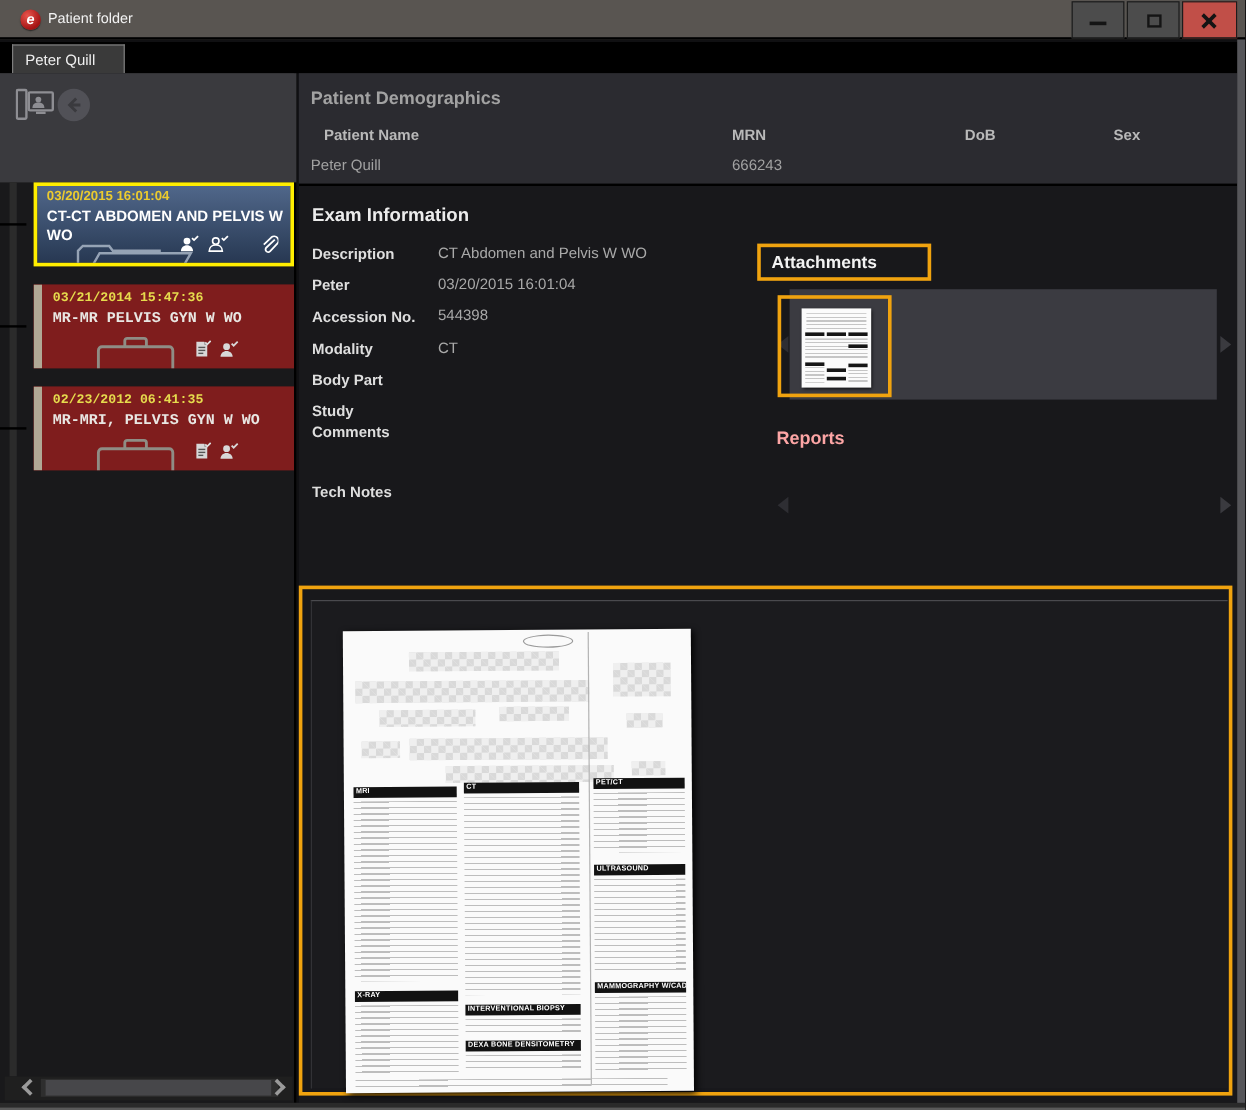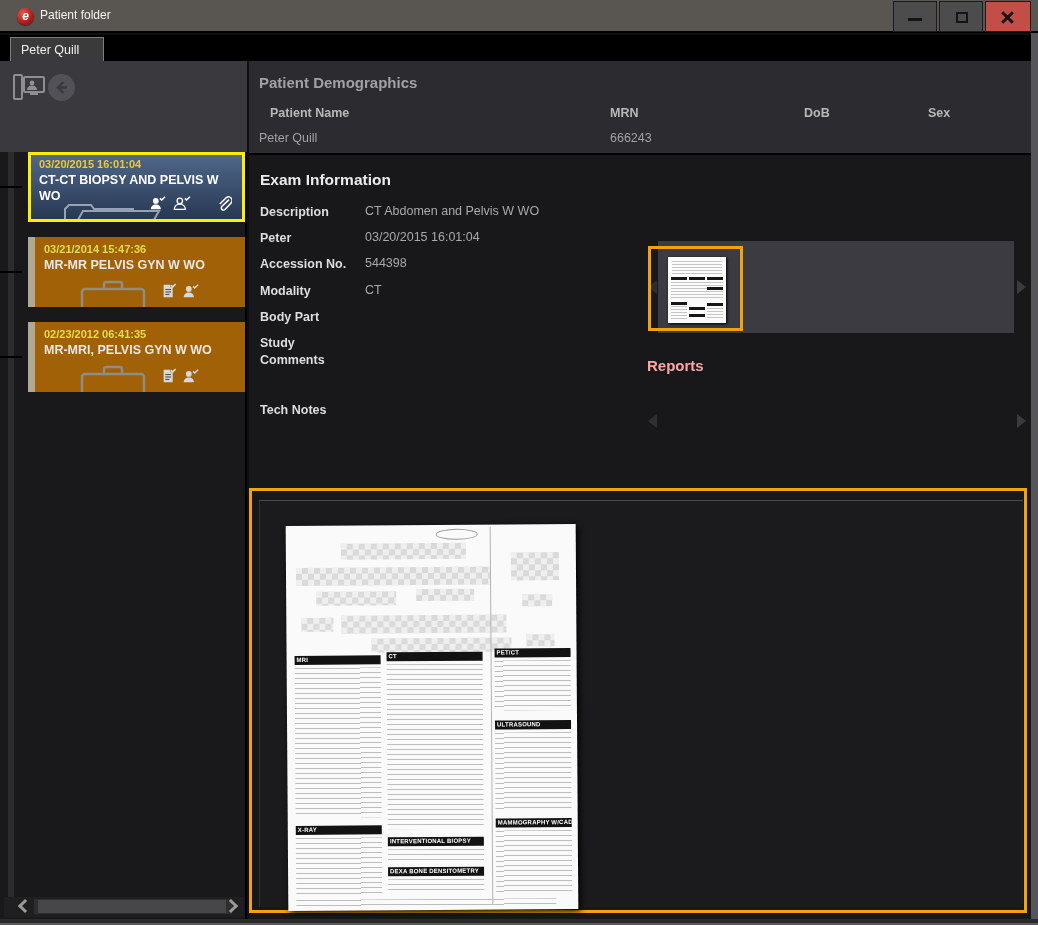--- a/index.html
+++ b/index.html
@@ -31,21 +31,21 @@
   .leftpanel{left:0;top:61px;width:247px;height:858px;background:#19191b;border-right:2px solid #000;}
   .ltoolbar{left:0;top:0;width:247px;height:91px;background:#3a3a3e;}
   .backbtn{left:48px;top:13px;width:27px;height:27px;border-radius:50%;background:#515157;}
   .backbtn svg{position:absolute;left:5px;top:5px;}
   .pf-icon{left:13px;top:12px;width:32px;height:28px;}
   .timeline{left:8px;top:91px;width:6px;height:745px;background:#2b2b2b;}
   .tick{left:0;width:22px;height:2px;background:#000;}
 
   .card{left:28px;width:217px;height:70px;overflow:hidden;}
   .card.sel{background:linear-gradient(#50678a,#273852);border:3px solid #ffee00;}
-  .card.norm{background:#a16207;}
+  .card.norm{background:#7f1d1d;font-family:Liberation Mono, monospace;}
   .stripe{left:0;top:0;width:7px;height:70px;background:#b1a895;}
   .cdate{font-size:11px;font-weight:bold;color:#e6db4d;}
   .card.sel .cdate{color:#eccb2e;}
   .ctitle{font-size:12.5px;font-weight:bold;color:#e9e7e3;line-height:16px;}
   .card.sel .ctitle{color:#ffffff;}
   .cicons{display:flex;gap:6px;align-items:center;}
 
   
   .hscroll{left:4px;top:836px;width:240px;height:20px;background:#1f1f1f;}
   .scrtrack{left:30px;top:2px;width:198px;height:15px;background:#2e2e2e;}
@@ -142,21 +142,21 @@
       </div>
     </div>
 
     <div class="a timeline"></div>
     <div class="a tick" style="top:125px;"></div>
     <div class="a tick" style="top:210px;"></div>
     <div class="a tick" style="top:295px;"></div>
 
     <div class="a card sel" style="top:91px;">
       <div class="a cdate" style="left:8px;top:3px;">03/20/2015 16:01:04</div>
-      <div class="a ctitle" style="left:8px;top:17px;width:200px;">CT-CT BIOPSY AND PELVIS W WO</div>
+      <div class="a ctitle" style="left:8px;top:17px;width:200px;">CT-CT ABDOMEN AND PELVIS W WO</div>
       <svg class="a" style="left:30px;top:48px;" width="110" height="22" viewBox="0 0 110 22">
         <path d="M4 22 V6 l4-4 h22 l3 4 h40" fill="none" stroke="#a8b5c6" stroke-width="2" opacity=".85"></path>
         <path d="M14 22 l8-14 h76 l-8 14" fill="none" stroke="#a8b5c6" stroke-width="2" opacity=".85"></path>
       </svg>
       <div class="a cicons" style="right:10px;top:40px;">
         <svg width="17" height="16" viewBox="0 0 20 19">
           <circle cx="8" cy="7" r="3.4" fill="#fff"></circle>
           <path d="M2 17c0-3.6 2.7-5.8 6-5.8s6 2.2 6 5.8z" fill="#fff"></path>
           <path d="M13 4 l2 2 l4-4" stroke="#fff" stroke-width="1.8" fill="none"></path>
         </svg>
@@ -254,20 +254,23 @@
     <div class="a erow-v" style="top:195px;">544398</div>
     <div class="a erow-l" style="top:222px;">Modality</div>
     <div class="a erow-v" style="top:222px;">CT</div>
     <div class="a erow-l" style="top:248px;">Body Part</div>
     <div class="a erow-v" style="top:248px;"></div>
     <div class="a erow-l" style="top:274px;">Study Comments</div>
     <div class="a erow-v" style="top:274px;"></div>
     <div class="a erow-l" style="top:341px;">Tech Notes</div>
     <div class="a erow-v" style="top:341px;"></div>
 
+    <div class="a hl" style="left:382px;top:142px;width:145px;height:31px;">
+      <div class="a attach-title" style="left:9px;top:5px;">Attachments</div>
+    </div>
     <div class="a strip" style="left:409px;top:180px;width:356px;height:92px;"></div>
     <div class="a tri l" style="left:399px;top:219px;"></div>
     <div class="a tri r" style="left:768px;top:219px;"></div>
     <div class="a hl" style="left:399px;top:185px;width:95px;height:85px;">
       <div class="a thumbdoc">
         <div class="thatch" style="left:4px;top:4px;width:50px;height:14px;"></div>
         <div class="tbar" style="left:3px;top:20px;width:16px;height:3px;"></div>
         <div class="tbar" style="left:21px;top:20px;width:16px;height:3px;"></div>
         <div class="tbar" style="left:39px;top:20px;width:16px;height:3px;"></div>
         <div class="thatch" style="left:3px;top:25px;width:52px;height:18px;"></div>

